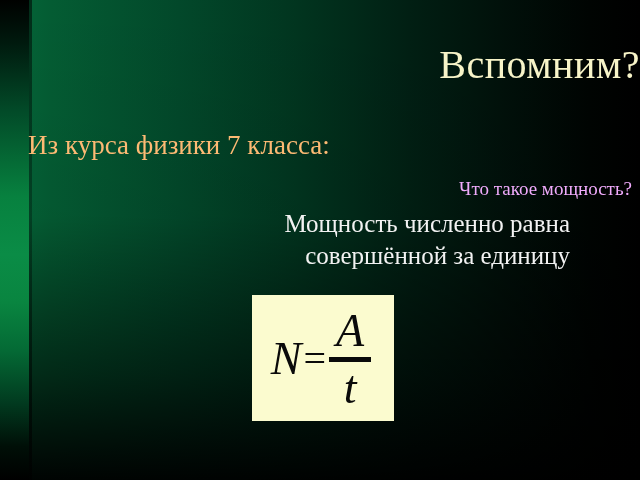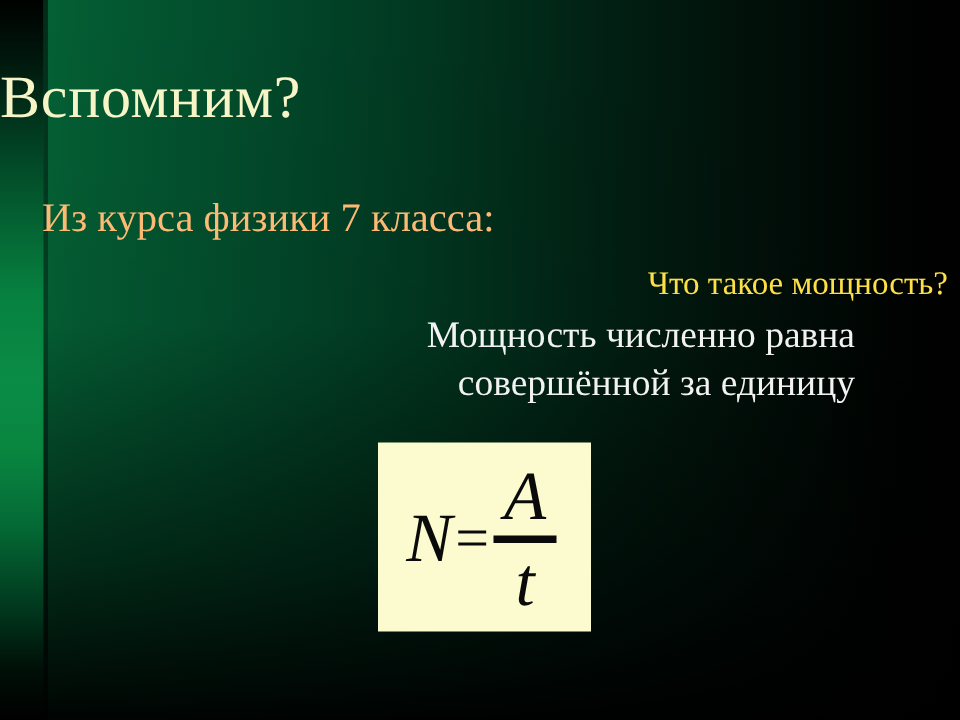--- a/index.html
+++ b/index.html
@@ -73,40 +73,40 @@
       rgba(0,0,0,0.55) 0%,
       rgba(0,0,0,0.30) 45%,
       rgba(0,0,0,0.65) 100%);
   }
 
   
   .title {
     position: absolute;
     left: 0; top: 42px;
     width: 640px;
-    text-align: left;
+    text-align: right;
     color: #f7f4c8;
     font-size: 40px;
     line-height: 46px;
     letter-spacing: 0.5px;
     white-space: nowrap;
   }
   .line-left {
     position: absolute;
     left: 28px; top: 128px;
     color: #fdba74;
     font-size: 27px;
     line-height: 34px;
     white-space: nowrap;
   }
   .line-right {
     position: absolute;
     right: 8px; top: 172px;
-    color: #fde047;
-    font-size: 22px;
+    color: #f0abfc;
+    font-size: 19px;
     line-height: 34px;
     white-space: nowrap;
   }
   .para {
     position: absolute;
     left: 70px; top: 208px;
     width: 500px;
     text-align: right;
     color: #f2f2f2;
     font-size: 25px;

